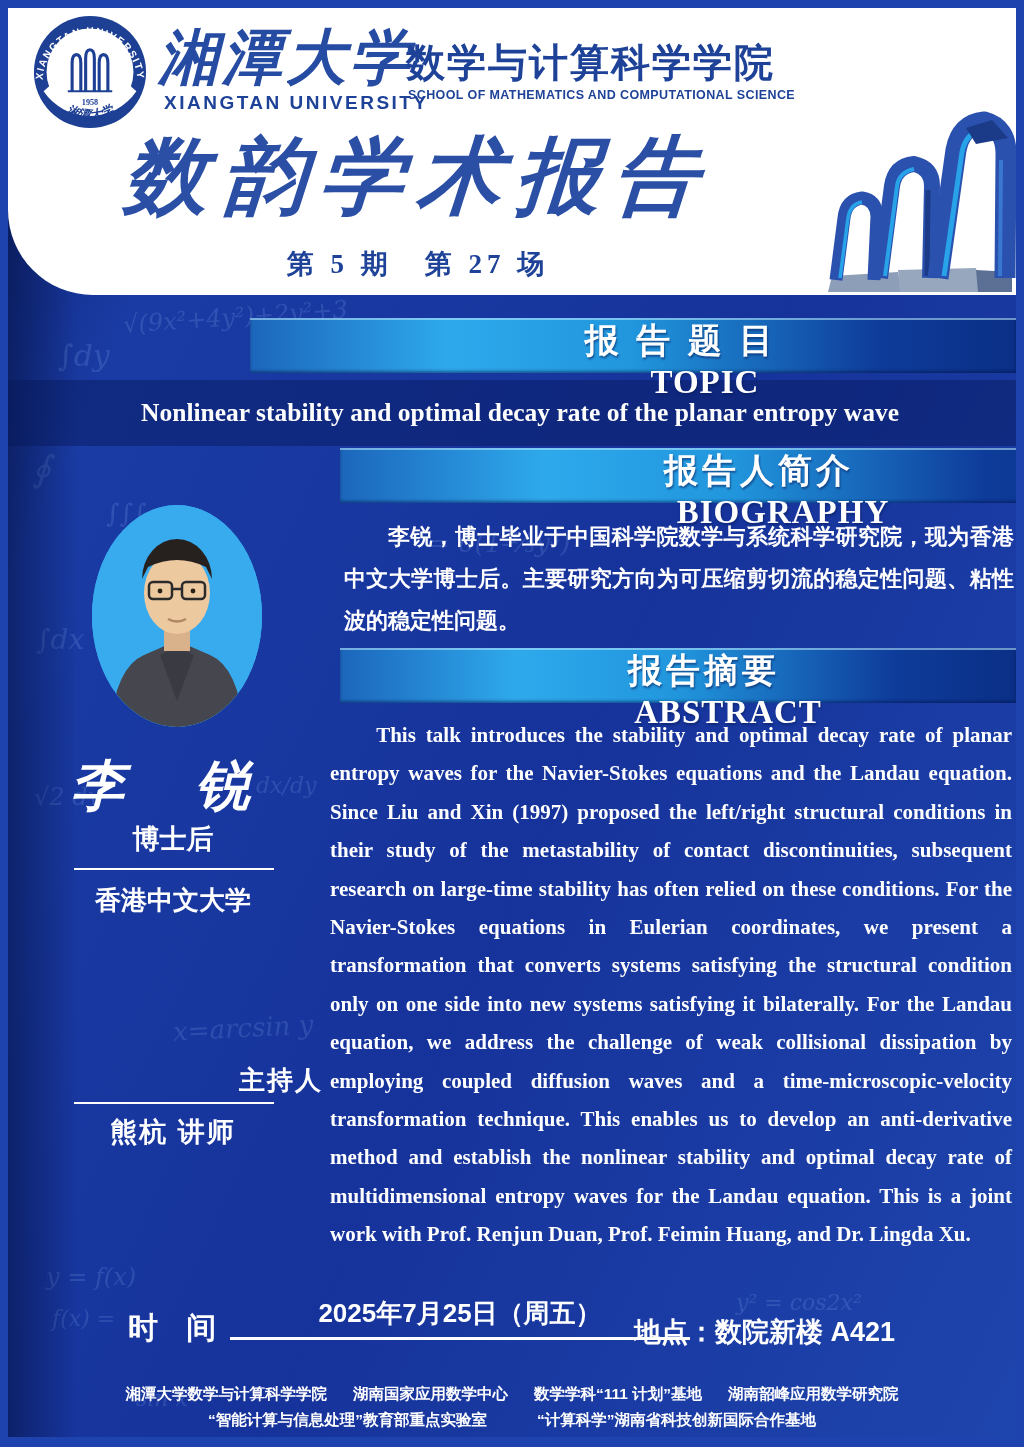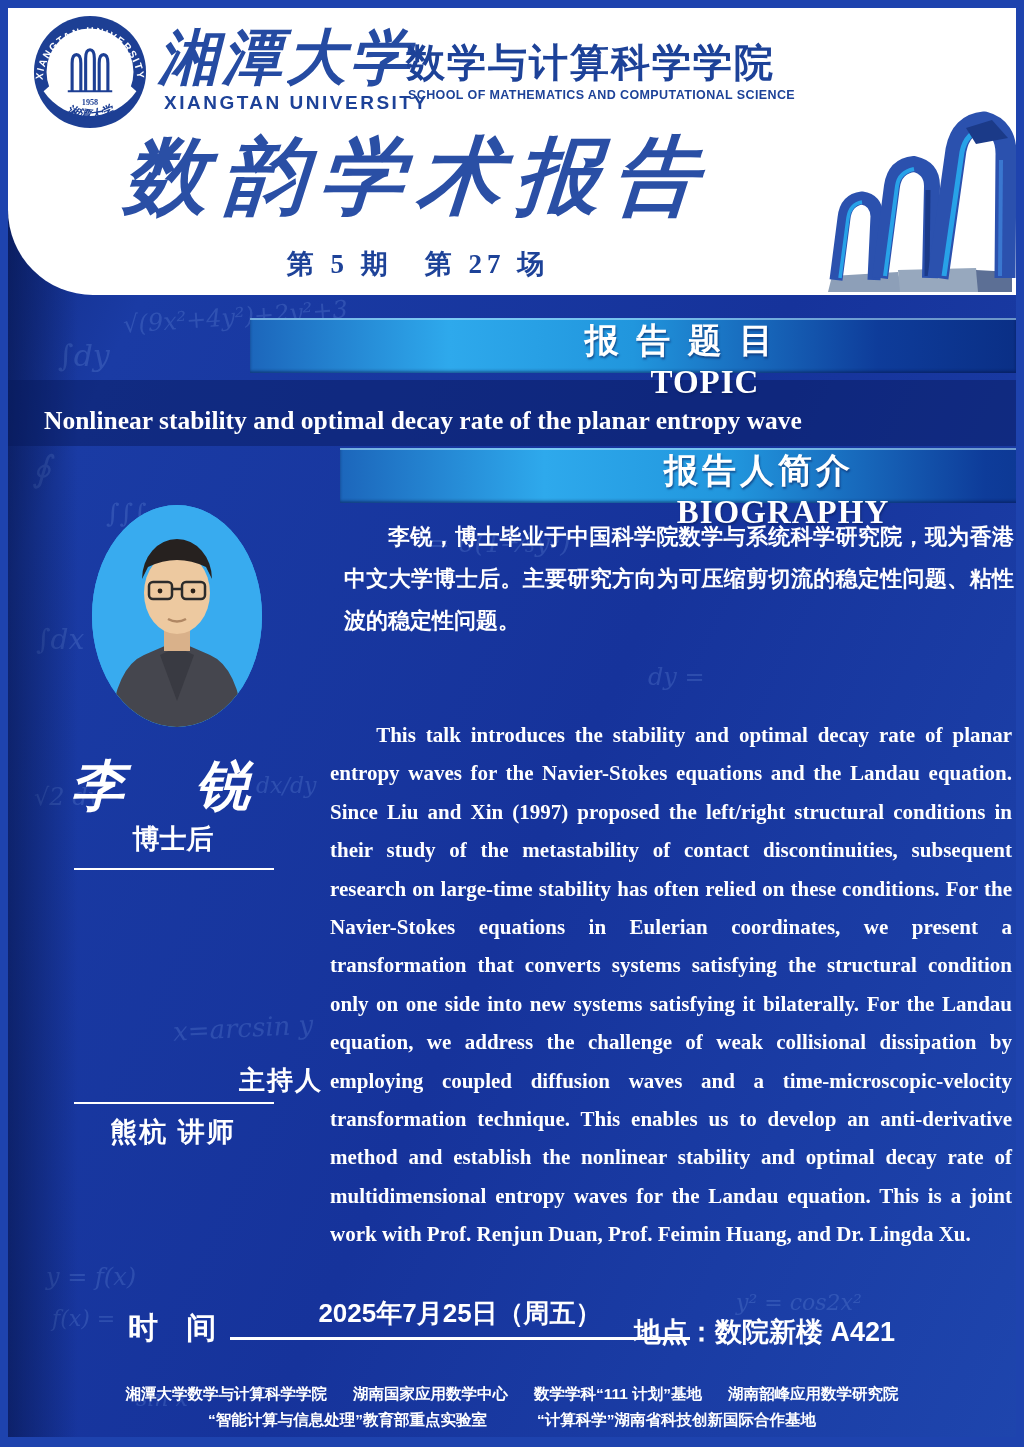--- a/index.html
+++ b/index.html
@@ -22,21 +22,21 @@
   
   .banner{position:absolute;height:55px;display:flex;align-items:center;
     background:linear-gradient(90deg,#1c66bb 0%,#2ea9ec 26%,#2196dd 50%,#0e3c9a 82%,#0a2f86 100%);
     box-shadow:inset 0 2px 0 rgba(190,235,255,.55), inset 0 -2px 3px rgba(5,20,70,.5);flex-direction:column;}
   .banner .zh{font-size:34px;font-weight:bold;color:#fff;letter-spacing:4px;text-shadow:1px 2px 2px rgba(10,30,90,.55);}
   .banner .en{font-size:33px;font-weight:bold;color:#fff;font-family:"Liberation Serif",serif;letter-spacing:1px;margin-left:48px;text-shadow:1px 2px 2px rgba(10,30,90,.55);}
   .banner-topic{left:242px;top:310px;width:766px;padding-left:96px;box-sizing:border-box;}
   .banner-bio{left:332px;top:440px;width:786px;padding-left:52px;box-sizing:border-box;}
   .banner-abs{left:332px;top:640px;width:676px;padding-left:52px;box-sizing:border-box;}
   .title-band{position:absolute;left:0;top:372px;width:1008px;height:66px;background:rgba(6,24,88,.45);}
-  .topic-title{position:absolute;left:20px;top:382px;width:968px;margin:16px;font-size:25.5px;font-weight:bold;color:#fff;font-family:"Liberation Serif",serif;}
+  .topic-title{position:absolute;left:20px;top:382px;width:968px;margin:8px;text-align:center;font-size:25.5px;font-weight:bold;color:#fff;font-family:"Liberation Serif",serif;}
   
   .bio-text{position:absolute;left:336px;top:508px;width:670px;margin:0;font-size:22px;line-height:42px;color:#fff;text-align:justify;text-indent:2em;font-family:"Liberation Serif",serif;font-weight:600;}
   
   .photo{position:absolute;left:84px;top:497px;width:170px;height:222px;border-radius:50%;overflow:hidden;background:#38abef;}
   .speaker-name{position:absolute;left:15px;top:742px;width:300px;text-align:center;font-size:54px;font-weight:bold;color:#fff;font-family:"DejaVu Serif",serif;font-style:italic;letter-spacing:26px;}
   .speaker-title{position:absolute;left:15px;top:813px;width:300px;text-align:center;font-size:27px;font-weight:bold;color:#fff;}
   .divider{position:absolute;height:2px;background:#fff;left:66px;width:200px;}
   .d1{top:860px;}
   .speaker-affil{position:absolute;left:15px;top:875px;width:300px;text-align:center;font-size:26px;font-weight:bold;color:#fff;}
   .host-label{position:absolute;left:15px;top:1055px;width:300px;text-align:right;font-size:26px;font-weight:bold;color:#fff;letter-spacing:2px;}
@@ -150,24 +150,29 @@
         <rect x="90" y="77" width="23" height="17" rx="4" fill="none" stroke="#2b2b2b" stroke-width="2.5"></rect>
         <path d="M80,84 L90,84" stroke="#2b2b2b" stroke-width="2.5"></path>
         <circle cx="68" cy="86" r="2.4" fill="#2b2118"></circle>
         <circle cx="101" cy="86" r="2.4" fill="#2b2118"></circle>
         <path d="M76,114 Q85,119 94,114" stroke="#b08763" stroke-width="2.5" fill="none"></path>
       </svg>
     </div>
     <div class="speaker-name">李 锐</div>
     <div class="speaker-title">博士后</div>
     <div class="divider d1"></div>
+    <div class="speaker-affil">香港中文大学</div>
     <div class="host-label">主持人</div>
     <div class="divider d2"></div>
     <div class="host-name">熊杭 讲师</div>
 
+    <div class="banner banner-abs">
+      <span class="zh">报告摘要</span>
+      <span class="en">ABSTRACT</span>
+    </div>
     <p class="abstract-text">This talk introduces the stability and optimal decay rate of planar entropy waves for the Navier-Stokes equations and the Landau equation. Since Liu and Xin (1997) proposed the left/right structural conditions in their study of the metastability of contact discontinuities, subsequent research on large-time stability has often relied on these conditions. For the Navier-Stokes equations in Eulerian coordinates, we present a transformation that converts systems satisfying the structural condition only on one side into new systems satisfying it bilaterally. For the Landau equation, we address the challenge of weak collisional dissipation by employing coupled diffusion waves and a time-microscopic-velocity transformation technique. This enables us to develop an anti-derivative method and establish the nonlinear stability and optimal decay rate of multidimensional entropy waves for the Landau equation. This is a joint work with Prof. Renjun Duan, Prof. Feimin Huang, and Dr. Lingda Xu.</p>
 
     <div class="time-label">时 间</div>
     <div class="sched-date">2025年7月25日（周五）</div>
     <div class="time-line"></div>
     <div class="location">地点：数院新楼 A421</div>
 
     <div class="footer-line fl1">
       <span>湘潭大学数学与计算科学学院</span>
       <span>湖南国家应用数学中心</span>

